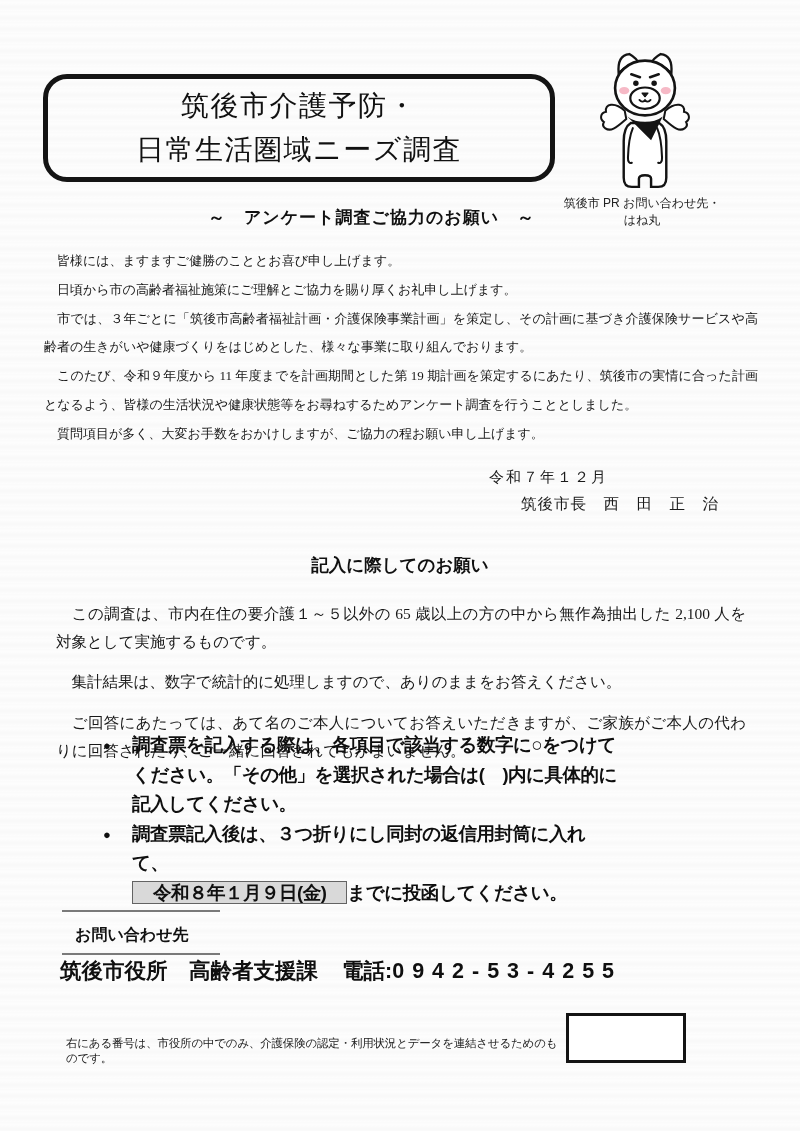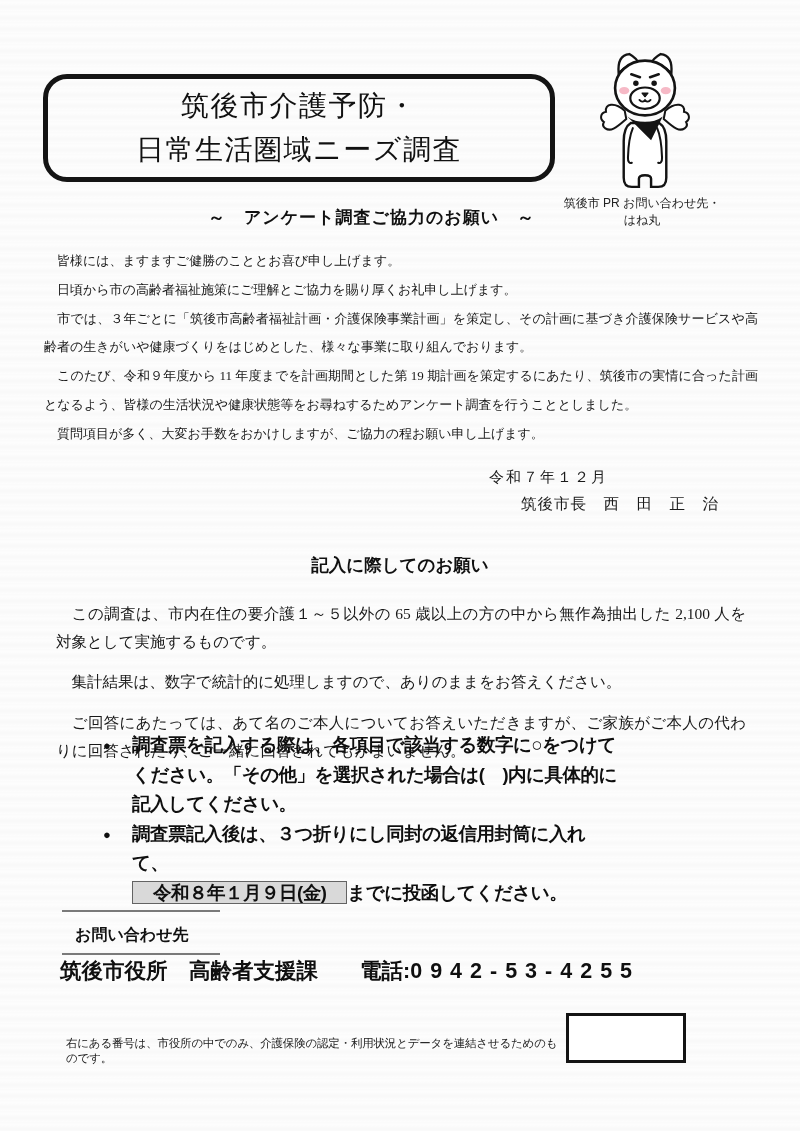--- a/index.html
+++ b/index.html
@@ -90,21 +90,21 @@
     position: absolute; left: 62px; top: 910px; width: 158px;
     border-top: 2px solid #7a7a7a; border-bottom: 2px solid #7a7a7a;
     padding: 13px 0 7px 13px;
     font-weight: bold; font-size: 16px; color: #111;
   }
   .contact-line {
     position: absolute; left: 60px; top: 956px;
     font-weight: bold; font-size: 21.5px; color: #0f0f0f;
     white-space: nowrap;
   }
-  .phone-label { margin-left: 42px; }
+  .phone-label { margin-left: 24px; }
   .phone-number { letter-spacing: 8px; }
 
   
   .footer-note {
     position: absolute; left: 66px; top: 1036px; width: 500px;
     font-size: 11.5px; color: #222; letter-spacing: -0.2px;
   }
   .id-box {
     position: absolute; left: 566px; top: 1013px;
     width: 120px; height: 50px;

